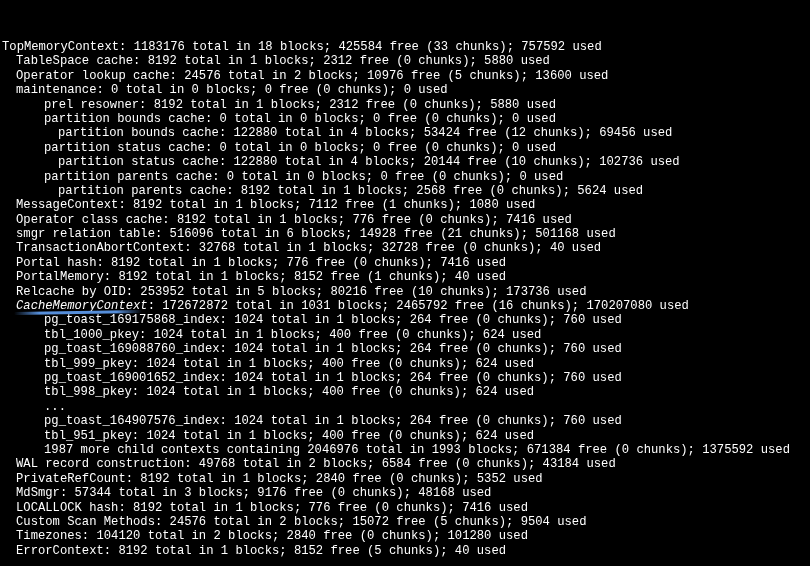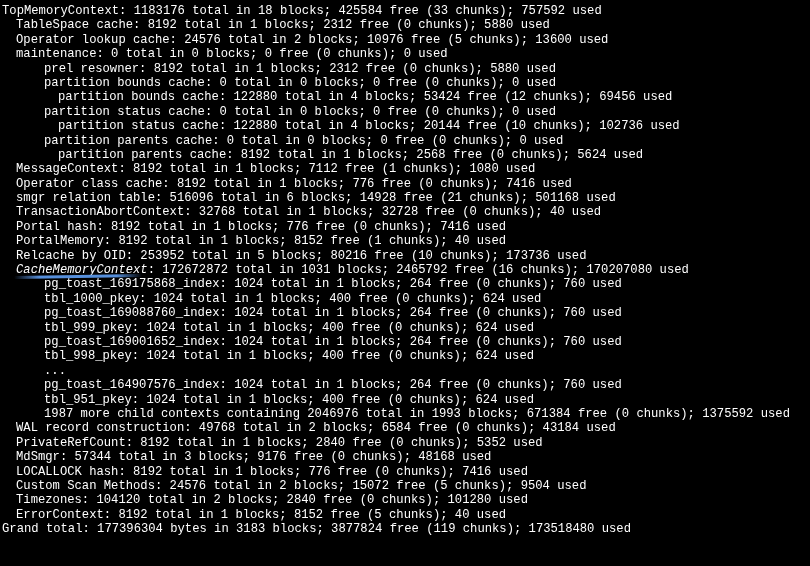--- a/index.html
+++ b/index.html
@@ -1,17 +1,17 @@
 <!DOCTYPE html>
 <html><head>
 <meta charset="utf-8">
 <style>
   html,body{margin:0;padding:0;background:#000;color:#fff;font-family:"Courier New",monospace;font-size:12.2px;line-height:1.18;width:810px;height:566px;overflow:hidden;}
   .term{padding:4px 0 0 2px;white-space:pre;}
-  .i0{padding-left:0px;}
+  .i0{padding-left:0px;margin-top:36px;}
   .i1{padding-left:14px;}
   .i3{padding-left:42px;}
   .i4{padding-left:56px;}
   .hl{position:relative;font-style:italic;}
   .hl::after{
     content:"";position:absolute;left:-2px;bottom:-1px;width:128px;height:3px;
     background:linear-gradient(90deg,rgba(59,120,200,0)0%,rgba(90,150,230,.95)20%,rgba(90,150,230,.95)80%,rgba(59,120,200,0)100%);
     border-radius:2px;transform:rotate(-1deg);
   }
 </style>

